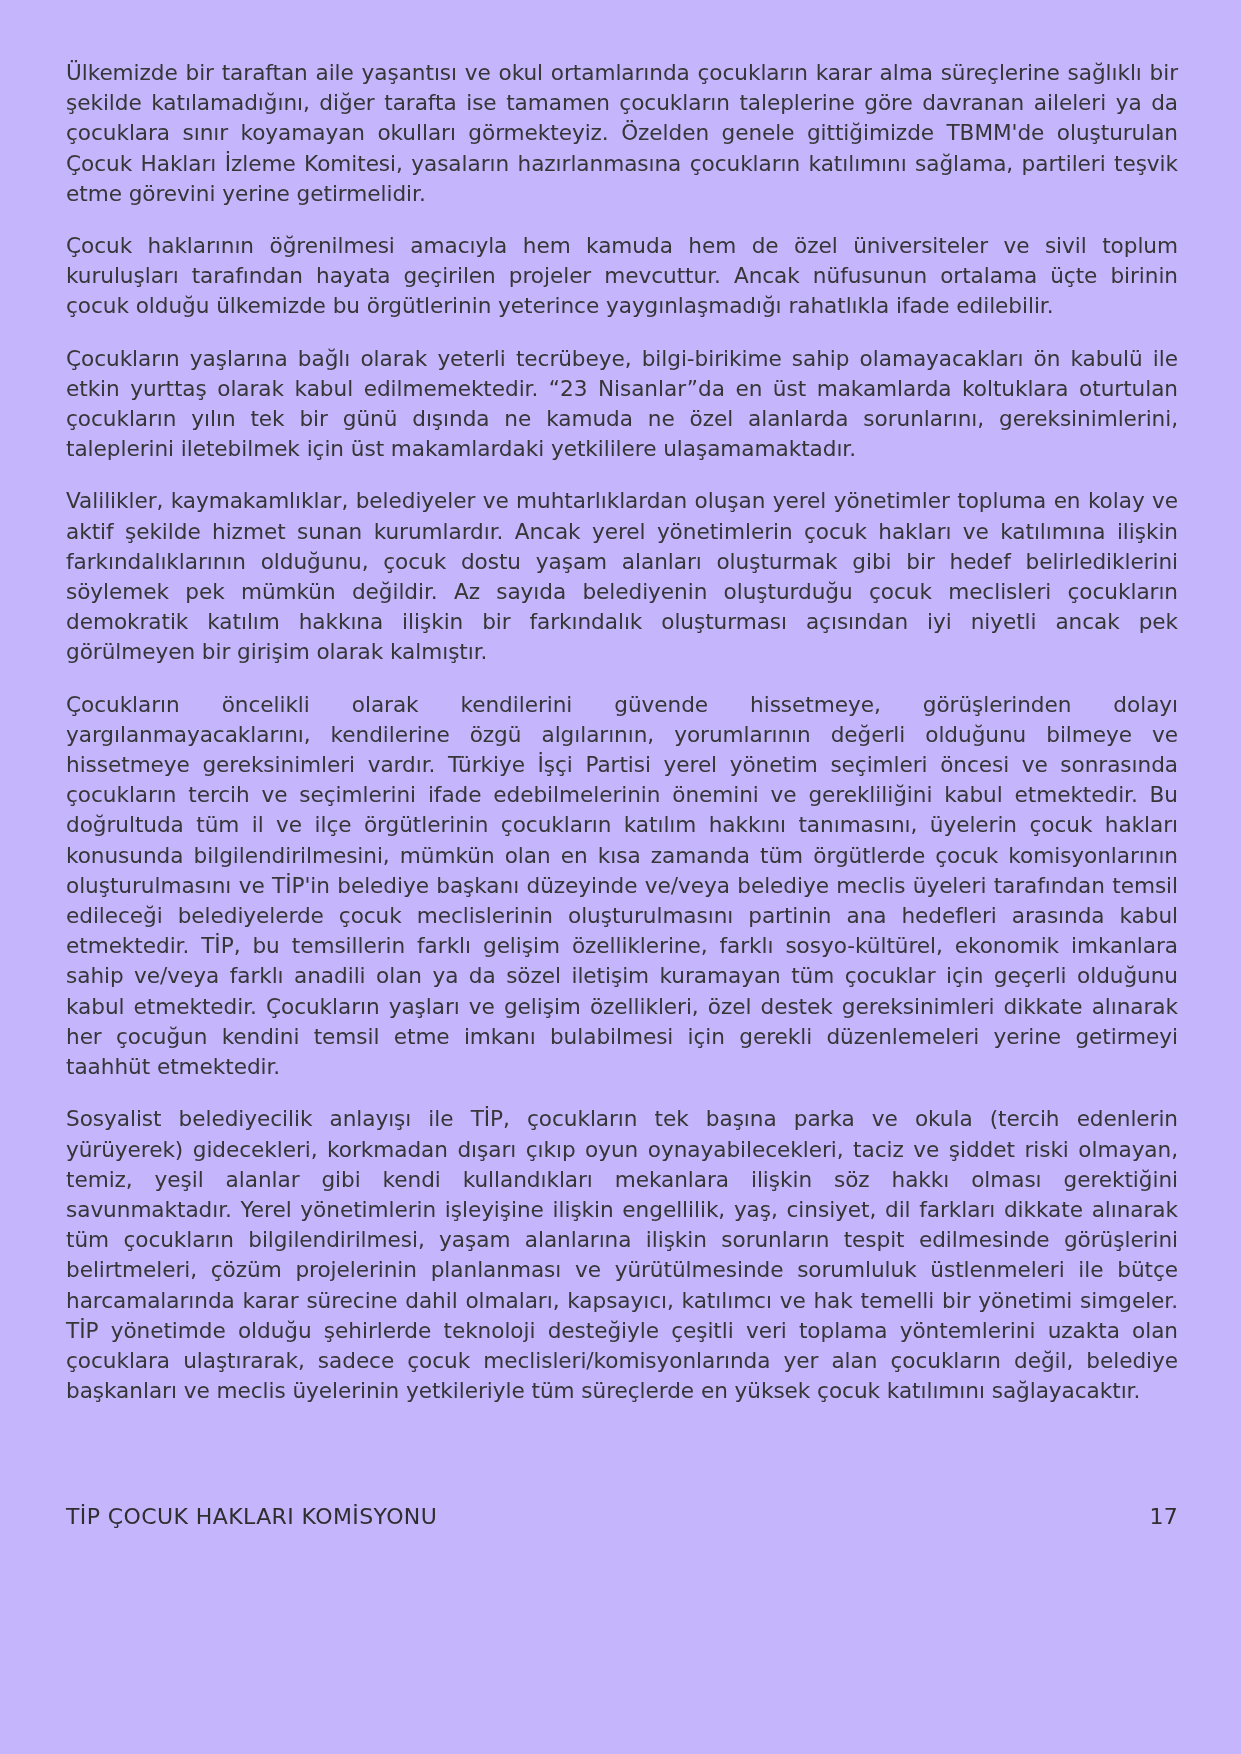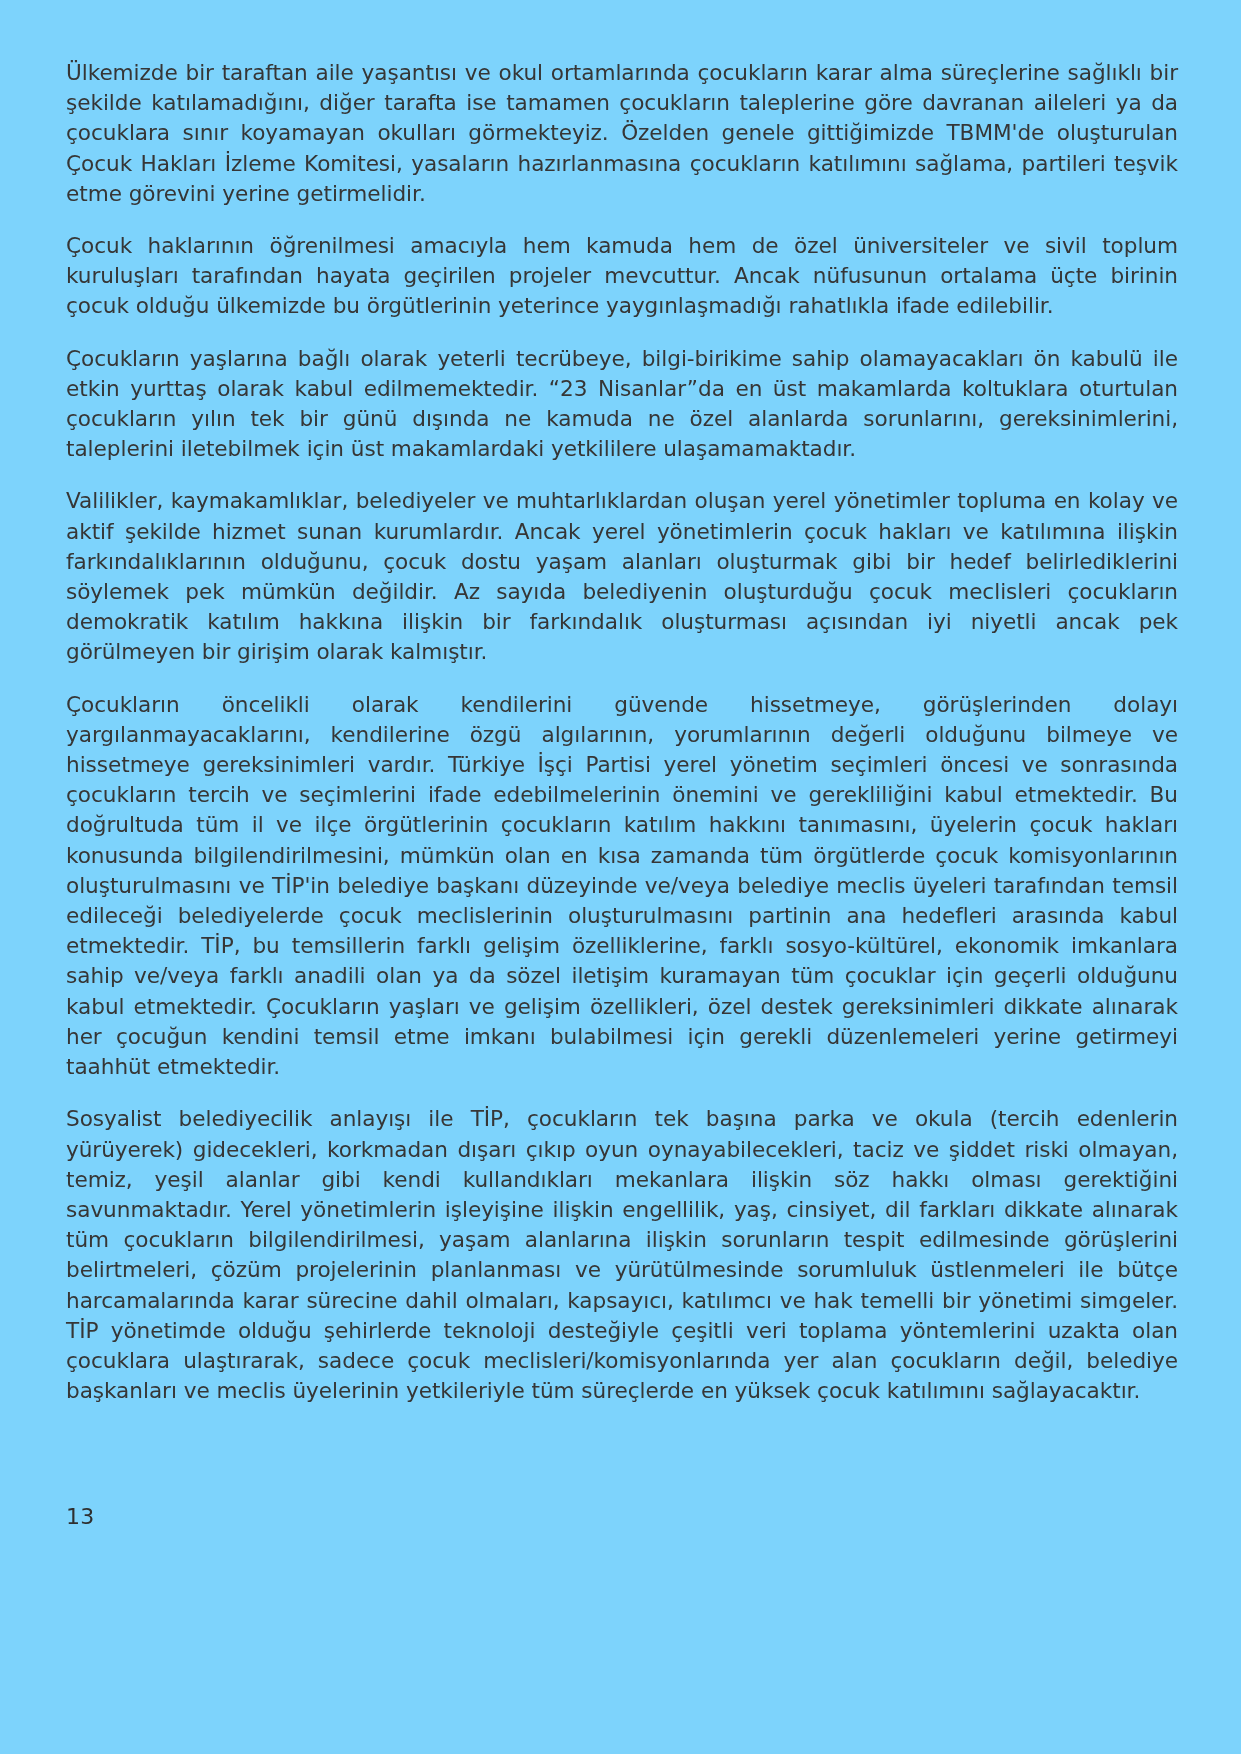--- a/index.html
+++ b/index.html
@@ -5,21 +5,21 @@
   html, body {
     margin: 0;
     padding: 0;
     background: #ffffff;
   }
 
   .page {
     position: relative;
     width: 1241px;
     height: 1754px;
-    background: #7dd3fc;
+    background: #c4b5fd;
     box-sizing: border-box;
     overflow: hidden;
     font-family: "DejaVu Sans", "Liberation Sans", sans-serif;
   }
 
   .content {
     position: absolute;
     left: 66px;
     top: 58px;
     width: 1112px;
@@ -76,16 +76,17 @@
   <div class="content">
     <p class="para">Ülkemizde bir taraftan aile yaşantısı ve okul ortamlarında çocukların karar alma süreçlerine sağlıklı bir şekilde katılamadığını, diğer tarafta ise tamamen çocukların taleplerine göre davranan aileleri ya da çocuklara sınır koyamayan okulları görmekteyiz. Özelden genele gittiğimizde TBMM'de oluşturulan Çocuk Hakları İzleme Komitesi, yasaların hazırlanmasına çocukların katılımını sağlama, partileri teşvik etme görevini yerine getirmelidir.</p>
     <p class="para">Çocuk haklarının öğrenilmesi amacıyla hem kamuda hem de özel üniversiteler ve sivil toplum kuruluşları tarafından hayata geçirilen projeler mevcuttur. Ancak nüfusunun ortalama üçte birinin çocuk olduğu ülkemizde bu örgütlerinin yeterince yaygınlaşmadığı rahatlıkla ifade edilebilir.</p>
     <p class="para">Çocukların yaşlarına bağlı olarak yeterli tecrübeye, bilgi-birikime sahip olamayacakları ön kabulü ile etkin yurttaş olarak kabul edilmemektedir.  “23 Nisanlar”da en üst makamlarda koltuklara oturtulan çocukların yılın tek bir günü dışında ne kamuda ne özel alanlarda sorunlarını, gereksinimlerini, taleplerini iletebilmek için üst makamlardaki yetkililere ulaşamamaktadır.</p>
     <p class="para">Valilikler, kaymakamlıklar, belediyeler ve muhtarlıklardan oluşan yerel yönetimler topluma en kolay ve aktif şekilde hizmet sunan kurumlardır. Ancak yerel yönetimlerin çocuk hakları ve katılımına ilişkin farkındalıklarının olduğunu, çocuk dostu yaşam alanları oluşturmak gibi bir hedef belirlediklerini söylemek pek mümkün değildir. Az sayıda belediyenin oluşturduğu çocuk meclisleri çocukların demokratik katılım hakkına ilişkin bir farkındalık oluşturması açısından iyi niyetli ancak pek görülmeyen bir girişim olarak kalmıştır.</p>
     <p class="para">Çocukların öncelikli olarak kendilerini güvende hissetmeye, görüşlerinden dolayı yargılanmayacaklarını, kendilerine özgü algılarının, yorumlarının değerli olduğunu bilmeye ve hissetmeye gereksinimleri vardır. Türkiye İşçi Partisi yerel yönetim seçimleri öncesi ve sonrasında çocukların tercih ve seçimlerini ifade edebilmelerinin önemini ve gerekliliğini kabul etmektedir. Bu doğrultuda tüm il ve ilçe örgütlerinin çocukların katılım hakkını tanımasını, üyelerin çocuk hakları konusunda bilgilendirilmesini, mümkün olan en kısa zamanda tüm örgütlerde çocuk komisyonlarının oluşturulmasını ve TİP'in belediye başkanı düzeyinde ve/veya belediye meclis üyeleri tarafından temsil edileceği belediyelerde çocuk meclislerinin oluşturulmasını partinin ana hedefleri arasında kabul etmektedir. TİP, bu temsillerin farklı gelişim özelliklerine, farklı sosyo-kültürel, ekonomik imkanlara sahip ve/veya farklı anadili olan ya da sözel iletişim kuramayan tüm çocuklar için geçerli olduğunu kabul etmektedir. Çocukların yaşları ve gelişim özellikleri, özel destek gereksinimleri dikkate alınarak her çocuğun kendini temsil etme imkanı bulabilmesi için gerekli düzenlemeleri yerine getirmeyi taahhüt etmektedir.</p>
     <p class="para">Sosyalist belediyecilik anlayışı ile TİP, çocukların tek başına parka ve okula (tercih edenlerin yürüyerek) gidecekleri, korkmadan dışarı çıkıp oyun oynayabilecekleri, taciz ve şiddet riski olmayan, temiz, yeşil alanlar gibi kendi kullandıkları mekanlara ilişkin söz hakkı olması gerektiğini savunmaktadır. Yerel yönetimlerin işleyişine ilişkin engellilik, yaş, cinsiyet, dil farkları dikkate alınarak tüm çocukların bilgilendirilmesi, yaşam alanlarına ilişkin sorunların tespit edilmesinde görüşlerini belirtmeleri, çözüm projelerinin planlanması ve yürütülmesinde sorumluluk üstlenmeleri ile bütçe harcamalarında karar sürecine dahil olmaları, kapsayıcı, katılımcı ve hak temelli bir yönetimi simgeler. TİP yönetimde olduğu şehirlerde teknoloji desteğiyle çeşitli veri toplama yöntemlerini uzakta olan çocuklara ulaştırarak, sadece çocuk meclisleri/komisyonlarında yer alan çocukların değil, belediye başkanları ve meclis üyelerinin yetkileriyle tüm süreçlerde en yüksek çocuk katılımını sağlayacaktır.</p>
   </div>
 
   <div class="footer">
-    <span class="footer-page">13</span>
+    <span class="footer-title">TİP ÇOCUK HAKLARI KOMİSYONU</span>
+    <span class="footer-page">17</span>
   </div>
 
 </div>
 
 </body></html>

